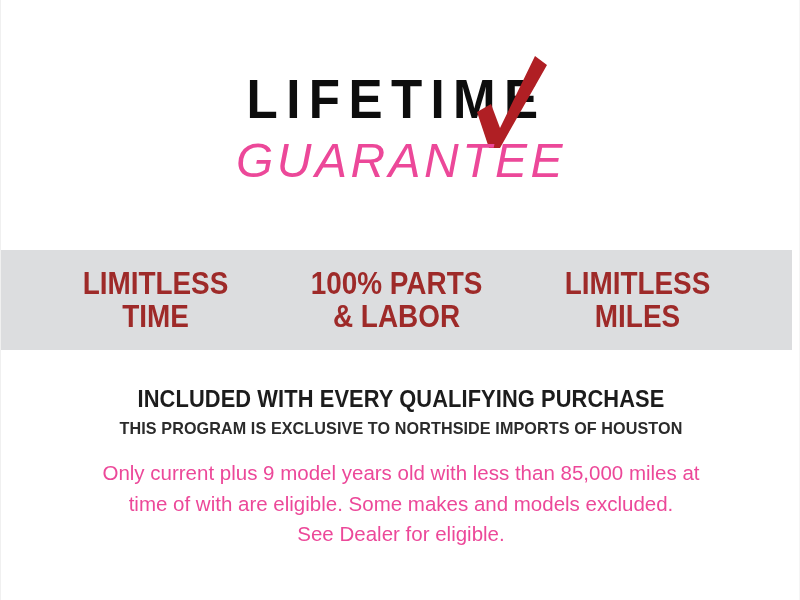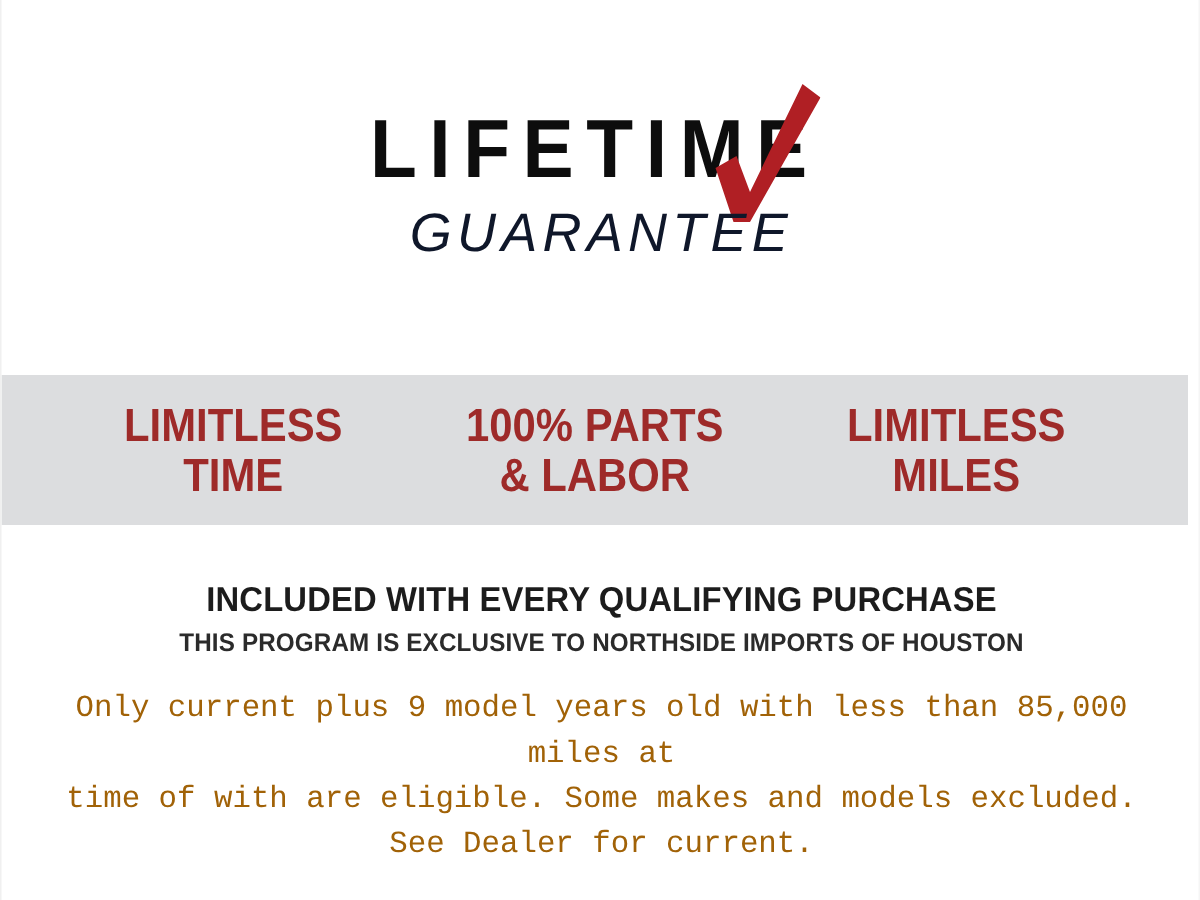--- a/index.html
+++ b/index.html
@@ -58,24 +58,24 @@
     top: -16px;
     width: 74px;
     height: 92px;
     pointer-events: none;
   }
 
   .logo-guarantee {
     font-family: "Liberation Sans", sans-serif;
     font-weight: normal;
     font-style: italic;
-    font-size: 36px;
+    font-size: 48px;
     line-height: 1;
     letter-spacing: 3.5px;
-    color: #0f172a;
+    color: #ec4899;
     margin-top: 10px;
     transform: scaleX(1.0);
     white-space: nowrap;
   }
 
   
   .benefits-band {
     position: absolute;
     top: 250px;
     left: 0;
@@ -134,25 +134,25 @@
     font-size: 17px;
     line-height: 1.15;
     letter-spacing: 0.1px;
     color: #2b2b2b;
     margin-top: 6px;
     transform: scaleX(0.95);
     white-space: nowrap;
   }
 
   .disclaimer {
-    font-family: Liberation Mono, monospace;
+    font-family: Liberation Sans, sans-serif;
     font-weight: normal;
     font-size: 20.5px;
     line-height: 1.48;
-    color: #a16207;
+    color: #ec4899;
     margin-top: 20px;
     width: 740px;
     margin-left: auto;
     margin-right: auto;
   }
 
   .disclaimer .dl {
     display: block;
   }
 </style>
@@ -195,18 +195,18 @@
 
   <div class="copy-block">
 
     <div class="headline-included">INCLUDED WITH EVERY QUALIFYING PURCHASE</div>
 
     <div class="subline-exclusive">THIS PROGRAM IS EXCLUSIVE TO NORTHSIDE IMPORTS OF HOUSTON</div>
 
     <div class="disclaimer">
       <span class="dl">Only current plus 9 model years old with less than 85,000 miles at</span>
       <span class="dl">time of with are eligible. Some makes and models excluded.</span>
-      <span class="dl">See Dealer for current.</span>
+      <span class="dl">See Dealer for eligible.</span>
     </div>
 
   </div>
 
 </div>
 
 </body></html>

